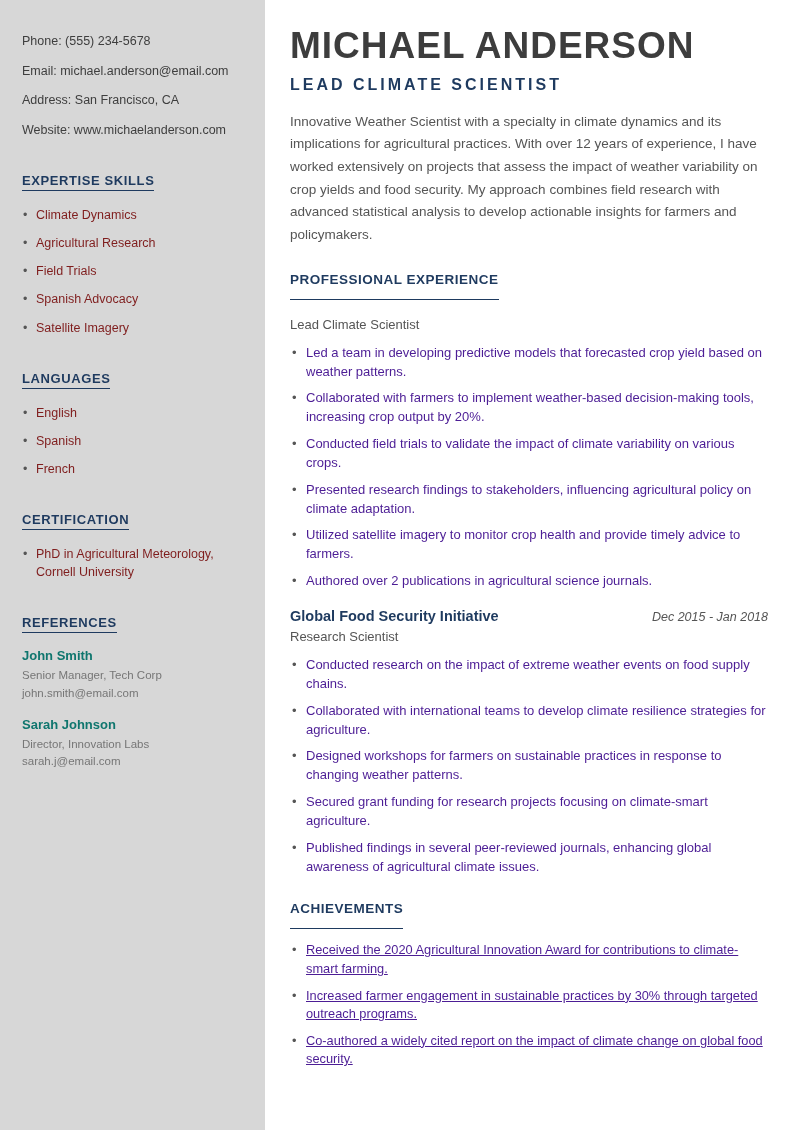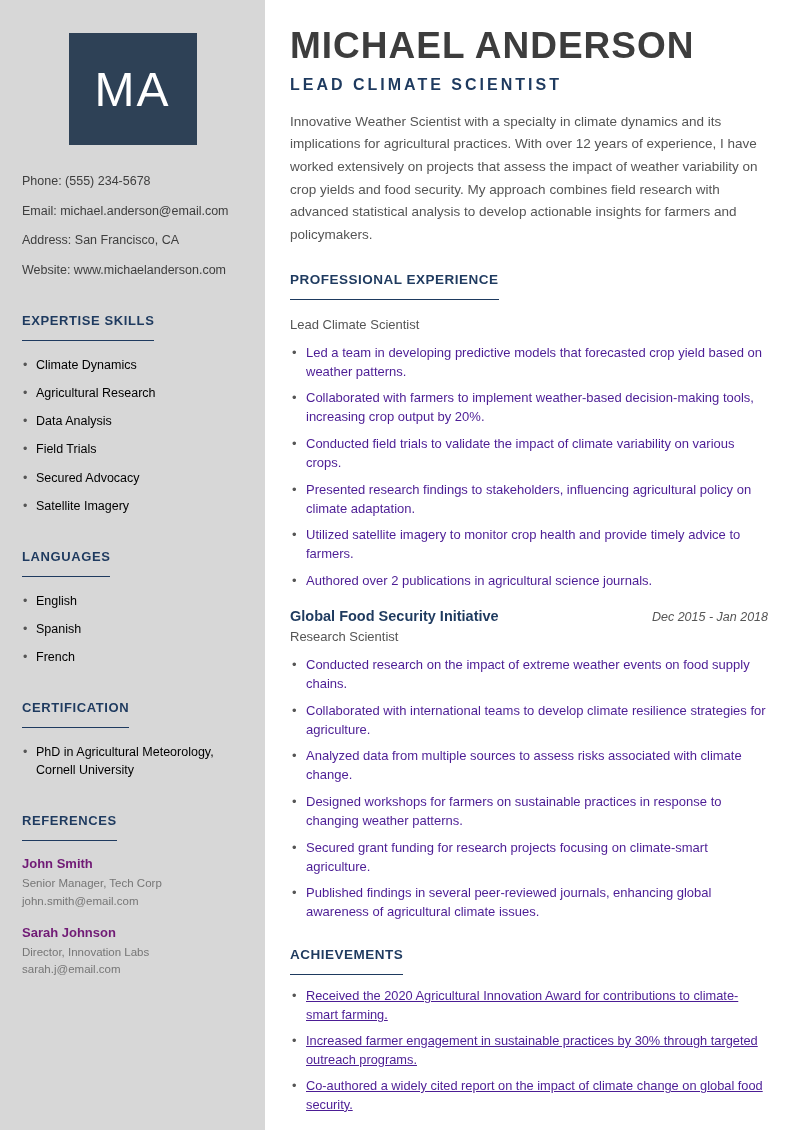--- a/index.html
+++ b/index.html
@@ -25,31 +25,31 @@
   }
   .contact-list { list-style: none; }
   .contact-list li {
     font-size: 12.5px; color: #3e3e3e; line-height: 1.4; margin-bottom: 12px;
   }
   .side-section { margin-top: 32px; }
   .side-heading {
     display: inline-block;
     font-size: 13px; font-weight: bold; color: #1e3a5f;
     letter-spacing: 0.6px;
-    border-bottom: 1.5px solid #1e3a5f; padding-bottom: 12px;
+    border-bottom: 1.5px solid #1e3a5f; padding-bottom: 2px;
   }
   .side-list { list-style: none; margin-top: 15px; }
   .side-list li {
     position: relative; padding-left: 14px;
-    font-size: 12.5px; color: #000000; line-height: 1.45;
+    font-size: 12.5px; color: #7f1d1d; line-height: 1.45;
     margin-bottom: 10px;
   }
   .side-list li::before { content: "\2022"; position: absolute; left: 1px; color: #555; }
   .ref { margin-top: 15px; }
-  .ref-name { font-size: 13px; font-weight: bold; color: #701a75; margin-bottom: 4px; }
+  .ref-name { font-size: 13px; font-weight: bold; color: #0f766e; margin-bottom: 4px; }
   .ref-title, .ref-email { font-size: 11.5px; color: #767676; line-height: 1.5; }
 
   
   .main { flex: 1; padding: 26px 32px 20px 25px; }
   .name {
     font-size: 37px; font-weight: bold; color: #3d3d3d; letter-spacing: 1px;
     line-height: 1.1;
   }
   .role {
     margin-top: 9px;
@@ -78,46 +78,44 @@
   }
   .bullet-list li::before { content: "\2022"; position: absolute; left: 2px; color: #555; }
   .achieve-list li { font-size: 12.8px; text-decoration: underline; }
 </style>
 </head>
 <body>
 
 <div class="page">
 
   <aside class="sidebar">
-    <div class="monogram">MA</div>
 
     <ul class="contact-list">
 
         <li>Phone: (555) 234-5678</li>
 
         <li>Email: michael.anderson@email.com</li>
 
         <li>Address: San Francisco, CA</li>
 
         <li>Website: www.michaelanderson.com</li>
       </ul>
 
     <section class="side-section">
       <h2 class="side-heading">EXPERTISE SKILLS</h2>
       <ul class="side-list">
 
           <li>Climate Dynamics</li>
 
           <li>Agricultural Research</li>
 
-          <li>Data Analysis</li>
 
           <li>Field Trials</li>
 
-          <li>Secured Advocacy</li>
+          <li>Spanish Advocacy</li>
 
           <li>Satellite Imagery</li>
         </ul>
     </section>
 
     <section class="side-section">
       <h2 class="side-heading">LANGUAGES</h2>
       <ul class="side-list">
 
           <li>English</li>
@@ -187,21 +185,20 @@
           <span class="job-company">Global Food Security Initiative</span>
           <span class="job-dates">Dec 2015 - Jan 2018</span>
         </div>
         <div class="job-role">Research Scientist</div>
         <ul class="bullet-list">
 
             <li>Conducted research on the impact of extreme weather events on food supply chains.</li>
 
             <li>Collaborated with international teams to develop climate resilience strategies for agriculture.</li>
 
-            <li>Analyzed data from multiple sources to assess risks associated with climate change.</li>
 
             <li>Designed workshops for farmers on sustainable practices in response to changing weather patterns.</li>
 
             <li>Secured grant funding for research projects focusing on climate-smart agriculture.</li>
 
             <li>Published findings in several peer-reviewed journals, enhancing global awareness of agricultural climate issues.</li>
           </ul>
       </article>
     </section>
 

